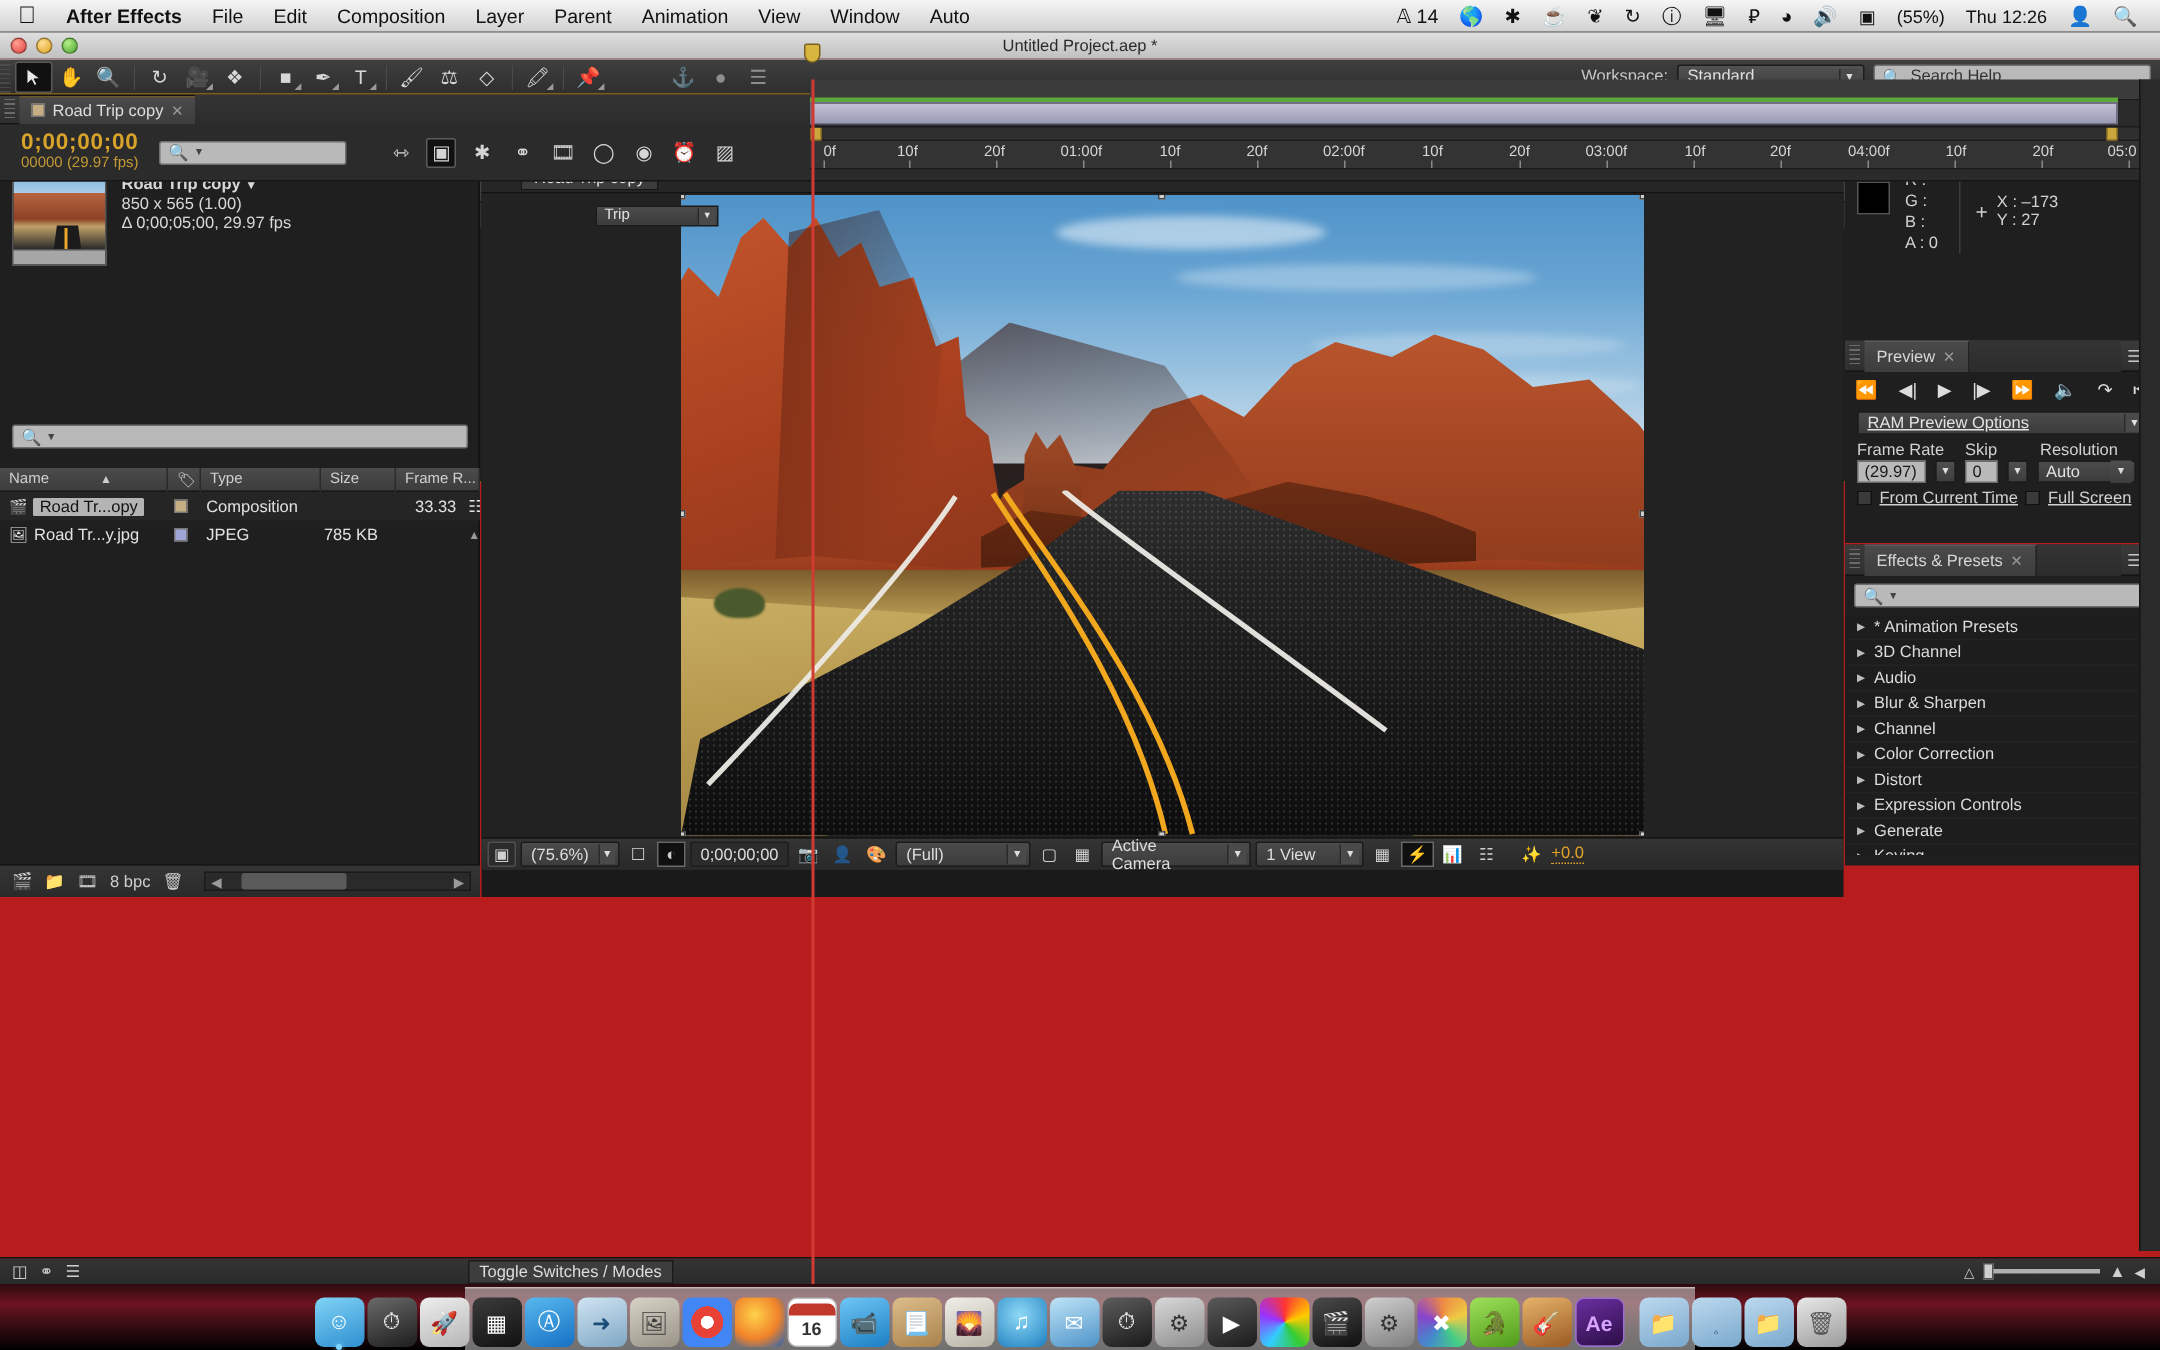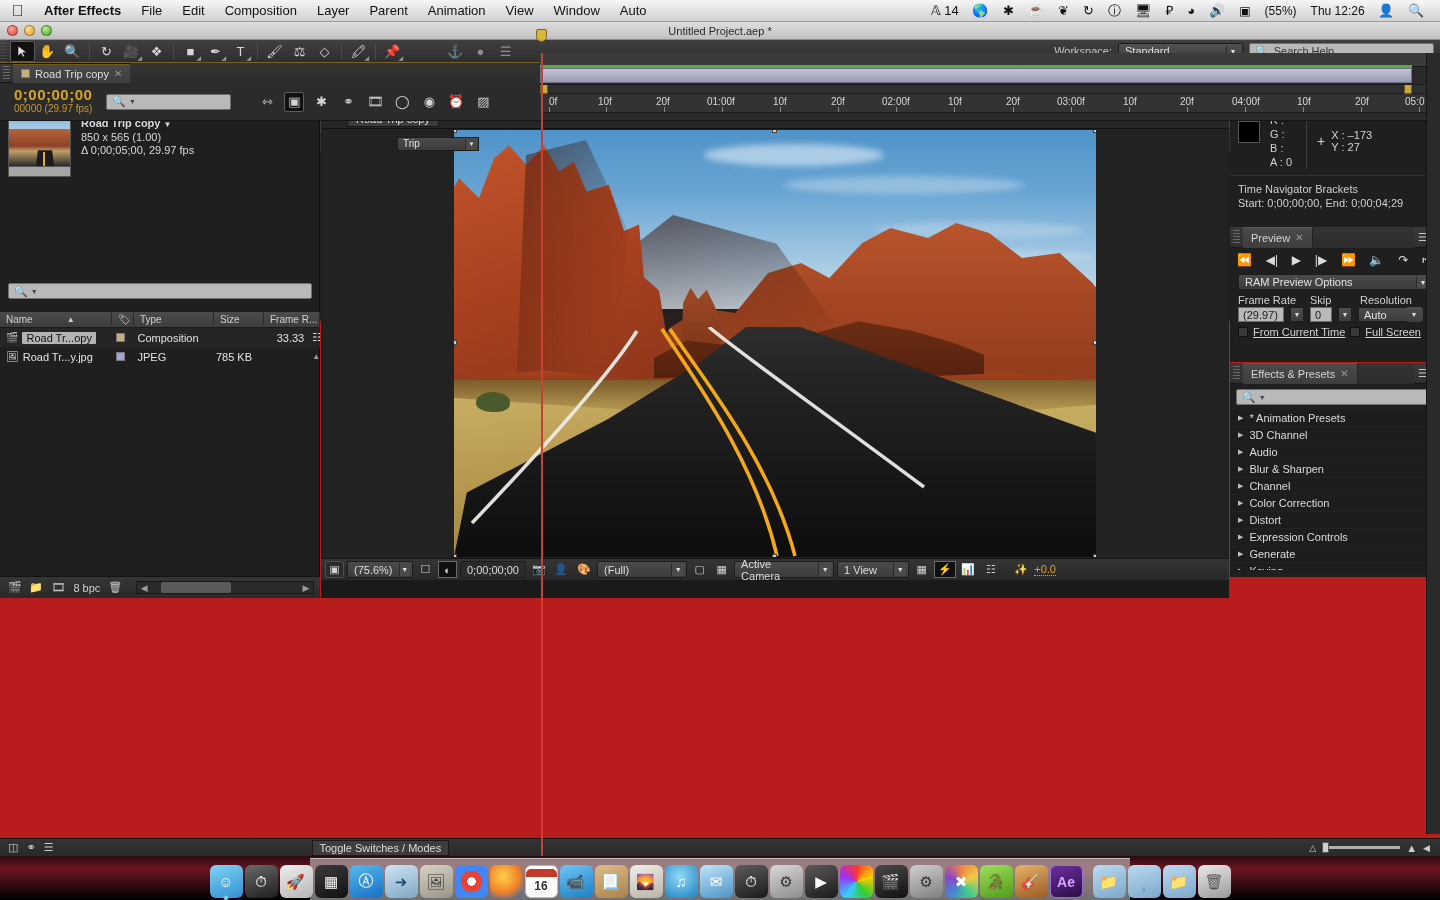--- a/index.html
+++ b/index.html
@@ -210,21 +210,21 @@
   .chan { line-height:14px; }
   .info-xy { display:flex; align-items:center; gap:6px; border-left:1px solid #3c3c3c; padding-left:10px; margin-left:4px;}
   .info-xy .plus { font-size:14px; color:#cfcfcf;}
   .info-note { padding:6px 8px; font-size:11px; color:#cfcfcf; line-height:14px; border-top:1px solid #343434; margin-top:6px;}
 
   #preview { left:1230px; top:205px; width:210px; height:135px; }
   .prev-btns { display:flex; align-items:center; justify-content:space-between; padding:5px 7px; color:#dcdcdc; font-size:12px;}
   .rampv {
     margin:2px 8px 0 8px; height:16px; background:linear-gradient(to bottom,#4b4b4b,#3c3c3c);
     border:1px solid #1c1c1c; border-radius:2px; display:flex; align-items:center; padding-left:6px;
-    font-size:11px; color:#e2e2e2; position:relative;}
+    font-size:11px; color:#e2e2e2; position:relative;text-decoration:underline;}
   .rampv .arrow { position:absolute; right:2px; top:1px; width:13px; height:12px; background:#4a4a4a;
     border-left:1px solid #2a2a2a; display:flex; align-items:center; justify-content:center; font-size:7px;}
   .prow-labels { display:flex; gap:10px; padding:4px 8px 0 8px; font-size:11px; color:#d2d2d2;}
   .prow-fields { display:flex; gap:6px; padding:1px 8px 0 8px; align-items:center;}
   .minifield { height:15px; background:#b9b9b9; border:1px solid #6a6a6a; color:#1a1a1a;
      font-size:11px; display:flex; align-items:center; padding:0 4px;}
   .minidd { height:15px; width:14px; background:linear-gradient(to bottom,#4f4f4f,#3d3d3d);
      border:1px solid #1c1c1c; display:flex; align-items:center; justify-content:center; font-size:7px; color:#ddd;}
   .mcombo { height:15px; background:linear-gradient(to bottom,#4b4b4b,#3c3c3c); border:1px solid #1c1c1c;
      display:flex; align-items:center; padding:0 2px 0 5px; font-size:11px; color:#e2e2e2; gap:5px;}
@@ -597,24 +597,20 @@
         <div>A : 0</div>
       </span>
       <span class="info-xy">
         <span class="plus">+</span>
         <span>
           <div>X : –173</div>
           <div>Y : 27</div>
         </span>
       </span>
     </div>
-    <div class="info-note">
-      <div>Time Navigator Brackets</div>
-      <div>Start: 0;00;00;00, End: 0;00;04;29</div>
-    </div>
   </div>
 
   <div class="panel" id="preview">
     <div class="panel-head">
       <span class="pgrip"></span>
       <span class="ptab">
         <span>Preview</span>
         <span class="x">✕</span>
       </span>
       <span class="phead-fill"></span>

